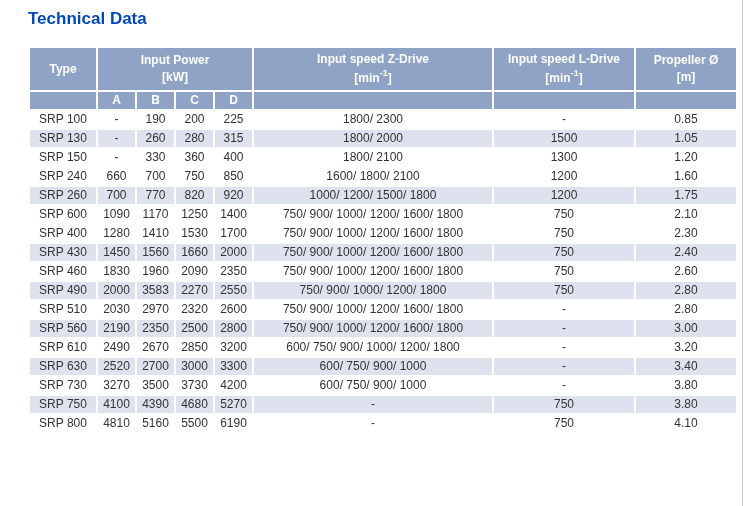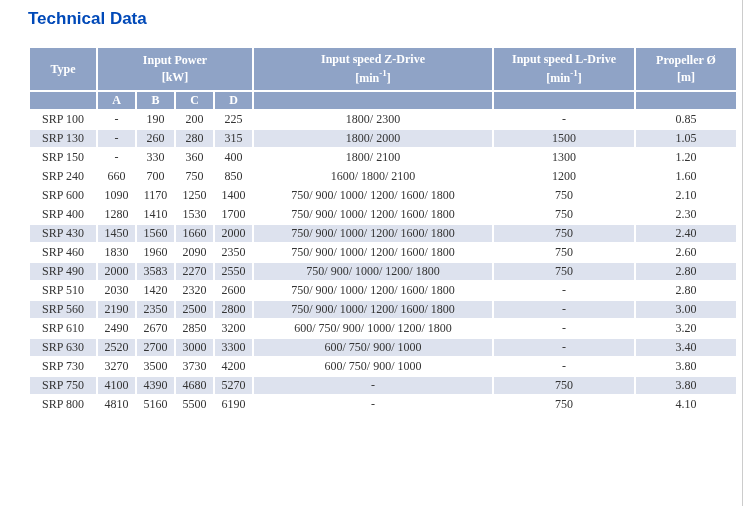--- a/index.html
+++ b/index.html
@@ -12,21 +12,20 @@
     position:absolute; right:0; top:0; width:1px; height:506px; background:#cccccc;
   }
   .page-title {
     position:absolute; left:28px; top:9px;
     font-size:17px; font-weight:bold; color:#0049b8; letter-spacing:0px;text-align:center;
   }
   table.tech {
     position:absolute; left:28px; top:46px;
     border-collapse:separate; border-spacing:2px;
     table-layout:fixed;
-    font-family:Liberation Serif, serif;
   }
   table.tech th, table.tech td { padding:0; overflow:hidden; white-space:nowrap; }
   table.tech th {
     background:#8fa3c6; color:#ffffff; font-size:12px; font-weight:bold;
     text-align:center; vertical-align:middle; line-height:1.4;
   }
   tr.hdr-main th { height:42px; }
   tr.hdr-sub  th { height:15px; font-size:12px; }
   th.type-cell { vertical-align:bottom; padding-bottom:4px; }
   table.tech td {
@@ -117,20 +116,30 @@
       <tr>
     <td>SRP 240</td>
     <td>660</td>
     <td>700</td>
     <td>750</td>
     <td>850</td>
     <td>1600/ 1800/ 2100</td>
     <td>1200</td>
     <td>1.60</td>
   </tr>
+      <tr class="shaded">
+    <td>SRP 260</td>
+    <td>700</td>
+    <td>770</td>
+    <td>820</td>
+    <td>920</td>
+    <td>1000/ 1200/ 1500/ 1800</td>
+    <td>1200</td>
+    <td>1.75</td>
+  </tr>
       <tr>
     <td>SRP 600</td>
     <td>1090</td>
     <td>1170</td>
     <td>1250</td>
     <td>1400</td>
     <td>750/ 900/ 1000/ 1200/ 1600/ 1800</td>
     <td>750</td>
     <td>2.10</td>
   </tr>
@@ -170,21 +179,21 @@
     <td>3583</td>
     <td>2270</td>
     <td>2550</td>
     <td>750/ 900/ 1000/ 1200/ 1800</td>
     <td>750</td>
     <td>2.80</td>
   </tr>
       <tr>
     <td>SRP 510</td>
     <td>2030</td>
-    <td>1420</td>
+    <td>2970</td>
     <td>2320</td>
     <td>2600</td>
     <td>750/ 900/ 1000/ 1200/ 1600/ 1800</td>
     <td>-</td>
     <td>2.80</td>
   </tr>
       <tr class="shaded">
     <td>SRP 560</td>
     <td>2190</td>
     <td>2350</td>

